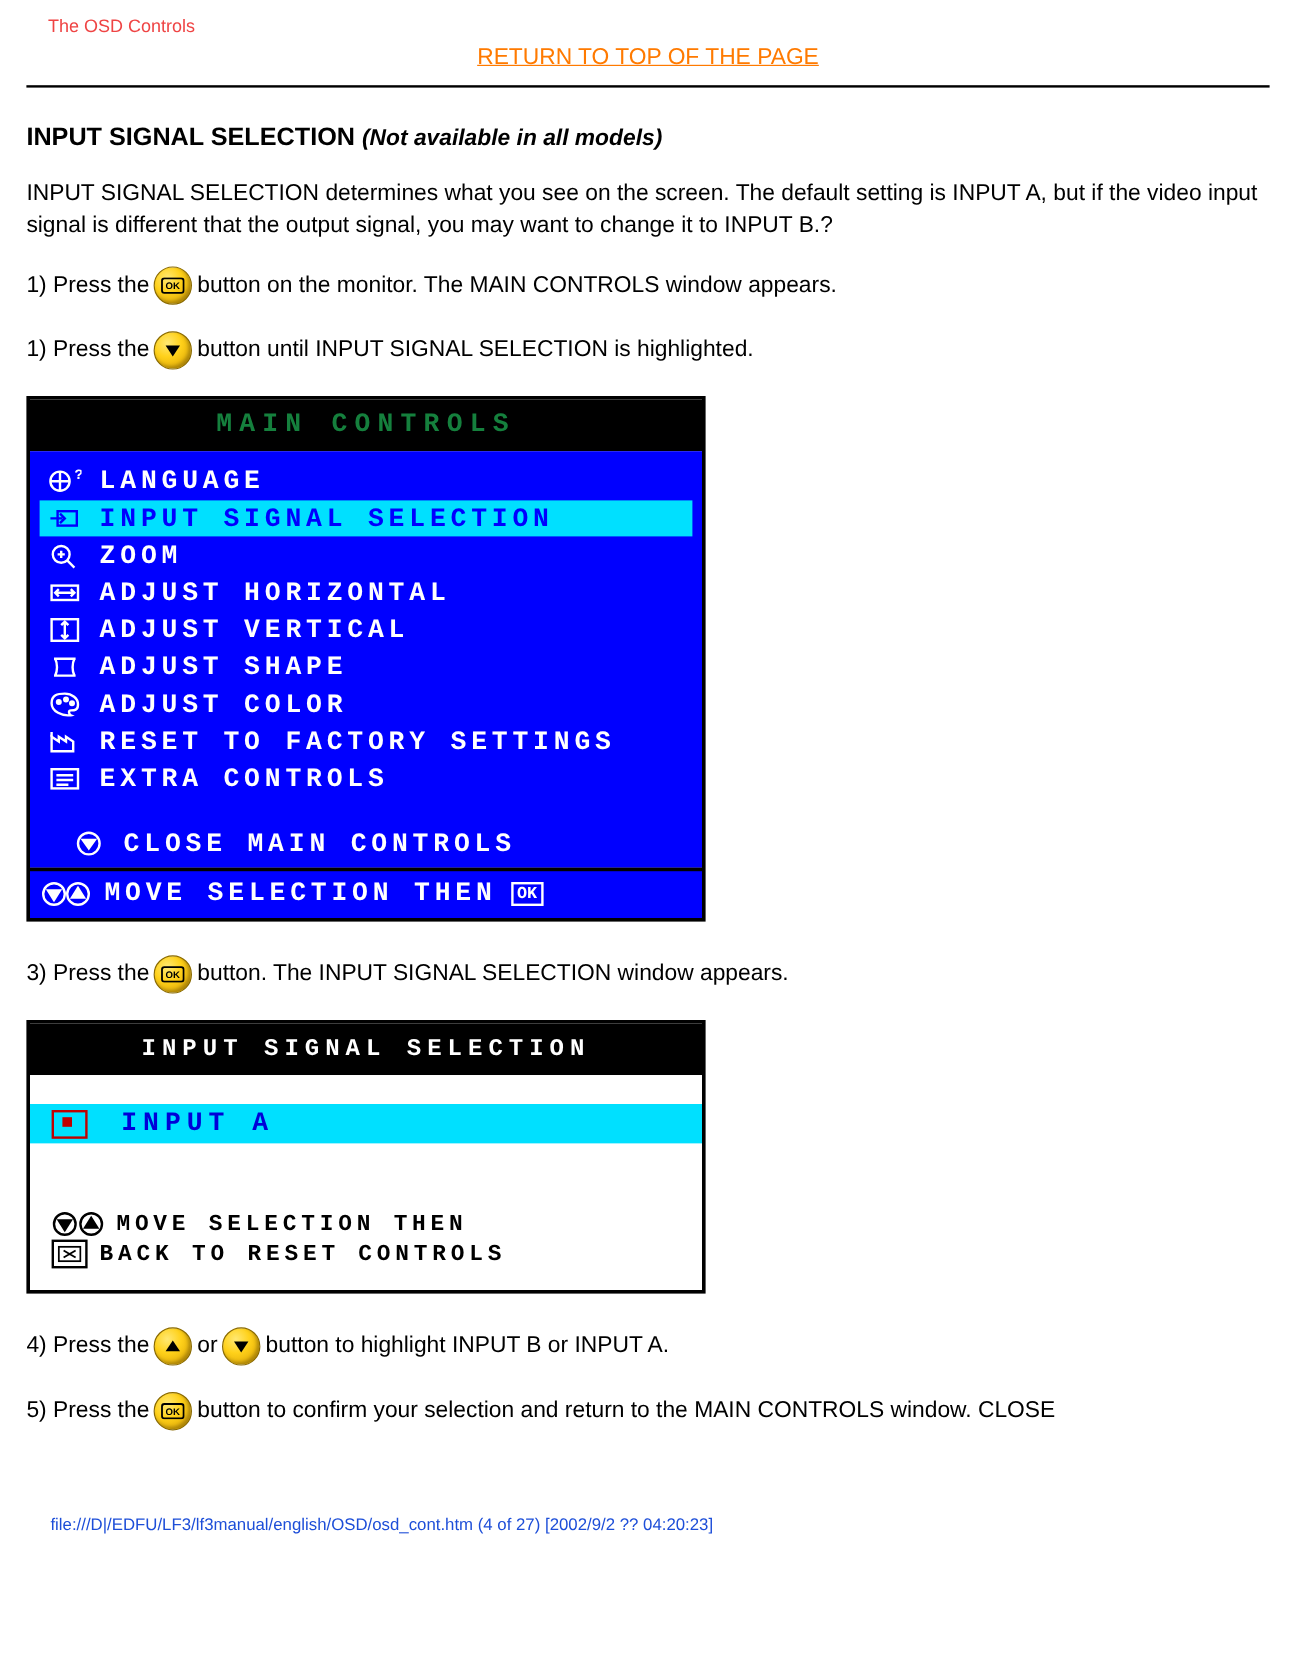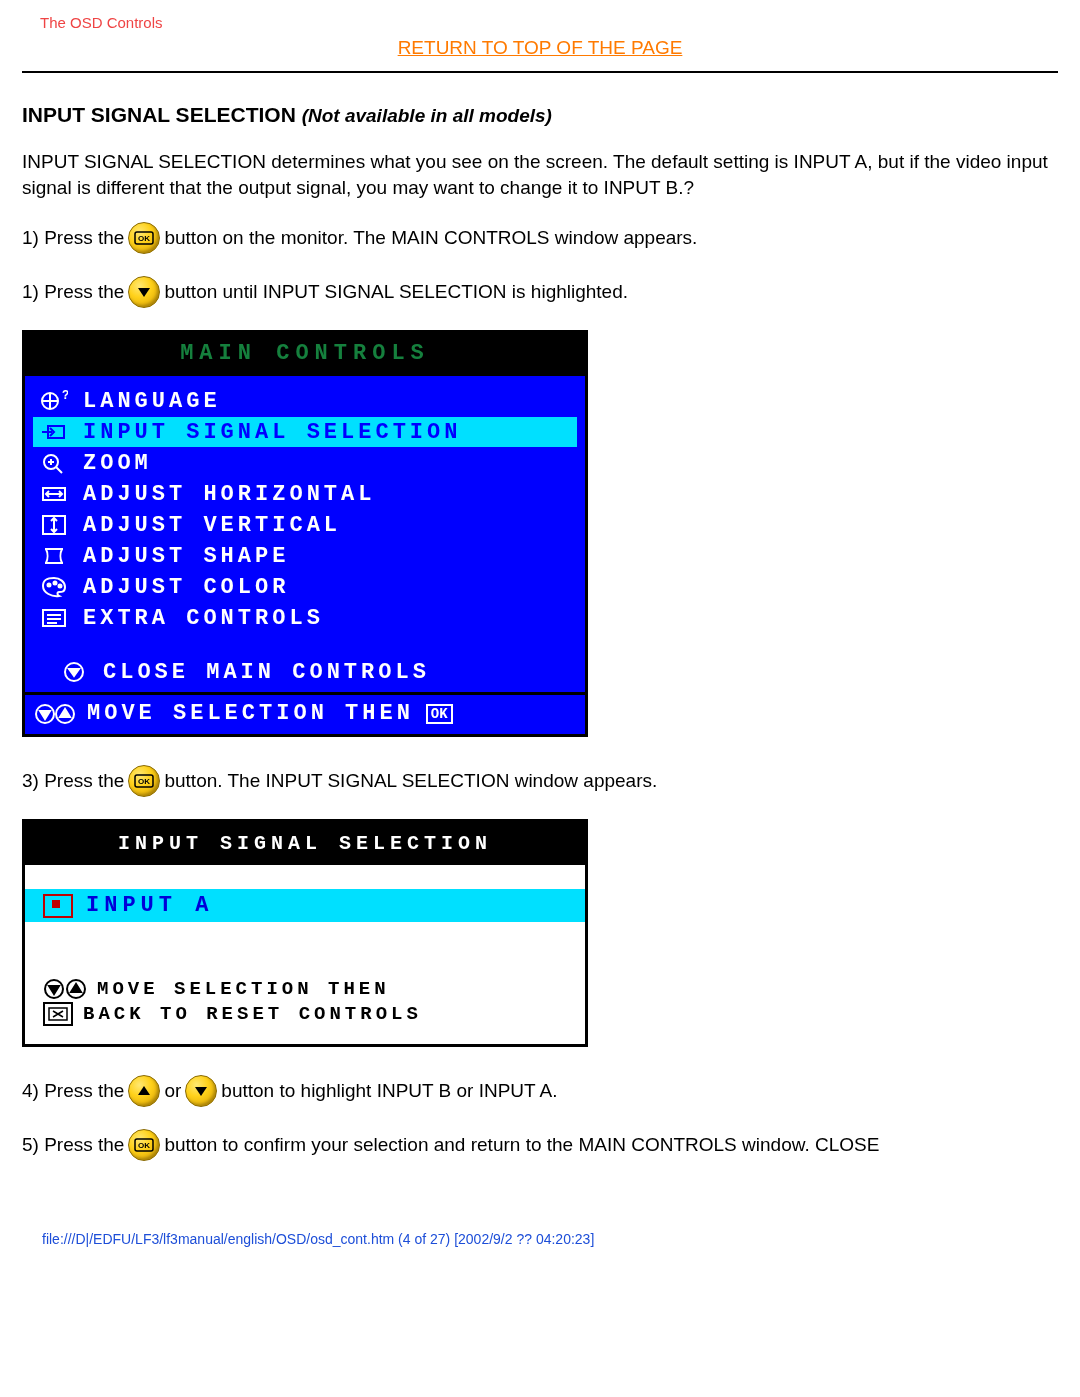--- a/index.html
+++ b/index.html
@@ -155,21 +155,21 @@
   }
   .iss-body {
     background: #fff;
   }
   .iss-spacer { height: 24px; background:#fff; }
   .iss-row {
     background: #00e0ff;
     color: #0000d8;
     display: flex;
     align-items: center;
-    gap: 13px;
+    gap: 28px;
     padding: 4px 18px;
     font-size: 22px;
     font-weight: bold;
     letter-spacing: 5px;
   }
   .iss-input-icon {
     width: 26px;
     height: 20px;
     border: 2px solid #c00000;
     position: relative;
@@ -312,20 +312,29 @@
         <svg width="28" height="24" stroke="currentColor" fill="none" stroke-width="2">
             <path d="M14 3c6 0 11 4 11 9s-3 5-6 5c-2 0-2 3 0 4-7 1-16-3-16-10S8 3 14 3z"></path>
             <circle cx="9" cy="10" r="1.5" fill="currentColor"></circle>
             <circle cx="15" cy="8" r="1.5" fill="currentColor"></circle>
             <circle cx="20" cy="11" r="1.5" fill="currentColor"></circle>
           </svg>
       </span>
       <span>ADJUST COLOR</span>
     </div>
 
+    <div class="osd-row">
+      <span class="osd-icon">
+        <svg width="28" height="24" stroke="currentColor" fill="none" stroke-width="2">
+            <path d="M3 20V8l6 4V8l6 4V8l6 4v8z"></path>
+            <path d="M3 4v4"></path>
+          </svg>
+      </span>
+      <span>RESET TO FACTORY SETTINGS</span>
+    </div>
 
     <div class="osd-row">
       <span class="osd-icon">
         <svg width="28" height="24" stroke="currentColor" fill="none" stroke-width="2">
             <rect x="3" y="4" width="22" height="16"></rect>
             <path d="M7 9h14M7 13h14M7 17h10"></path>
           </svg>
       </span>
       <span>EXTRA CONTROLS</span>
     </div>

